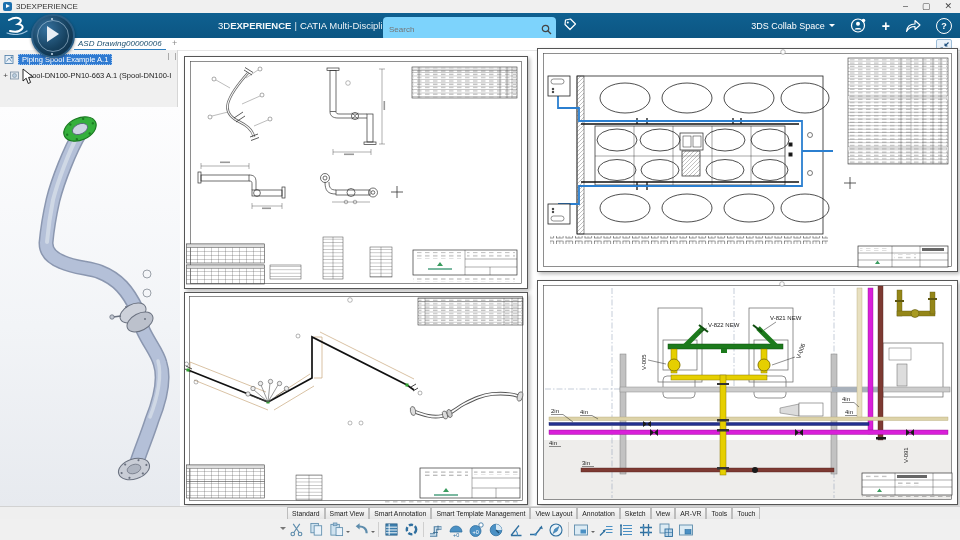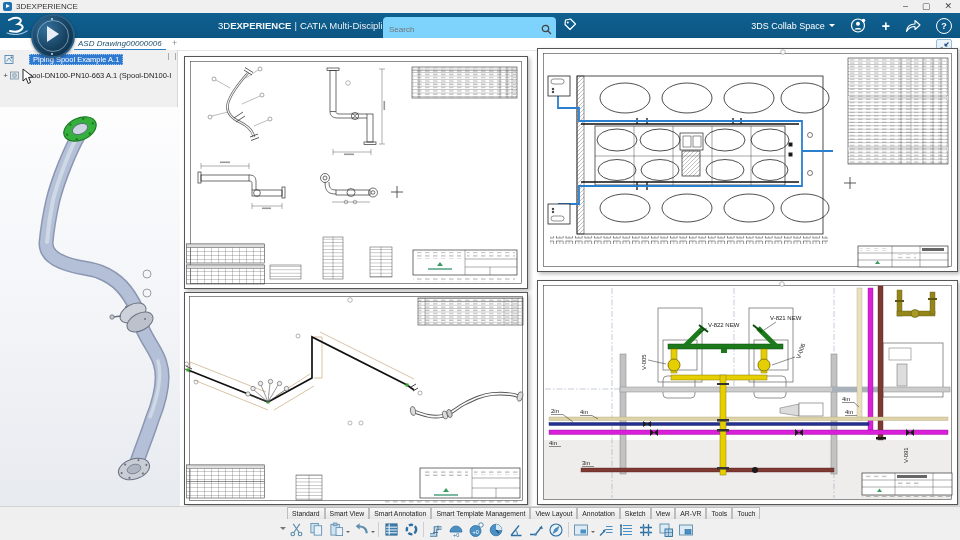--- a/index.html
+++ b/index.html
@@ -165,21 +165,21 @@
   </svg>
 </div>
 
 <div class="abs tree">
   <div class="trow" style="left:4px;top:4px">
     <svg width="11" height="11" viewBox="0 0 11 11">
       <rect x="1" y="1.5" width="8" height="8" fill="#e8f0f8" stroke="#4a7ba6" stroke-width="0.8"></rect>
       <path d="M2.5 7.5 L5 4 L7.5 7.5" stroke="#4a7ba6" stroke-width="0.8" fill="none"></path>
       <circle cx="7.5" cy="3.5" r="1" fill="#4a7ba6"></circle>
     </svg>
-    <span class="tsel" style="margin-left:14px">Piping Spool Example A.1</span>
+    <span class="tsel" style="margin-left:3px">Piping Spool Example A.1</span>
   </div>
   <div class="trow" style="left:2px;top:20px">
     <span class="texp">+</span>
     <svg width="11" height="11" viewBox="0 0 11 11">
       <rect x="1.5" y="2" width="8" height="7" fill="#dfe7ee" stroke="#7a8ea0" stroke-width="0.8"></rect>
       <circle cx="5.5" cy="5.5" r="2" fill="#b9cdde" stroke="#7a8ea0" stroke-width="0.6"></circle>
     </svg>
     <span style="margin-left:3px">Spool-DN100-PN10-663 A.1 (Spool-DN100-I</span>
   </div>
 </div>

